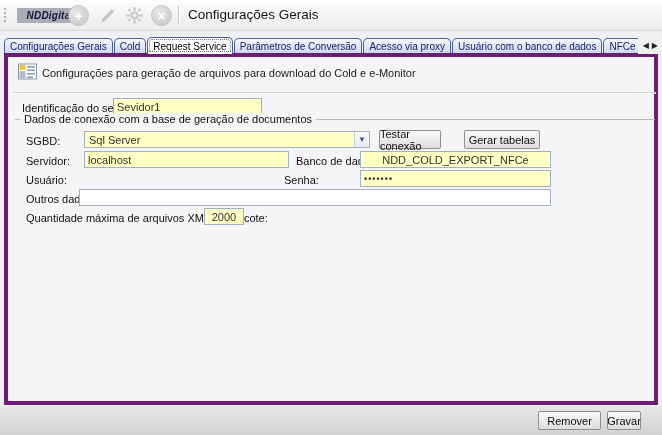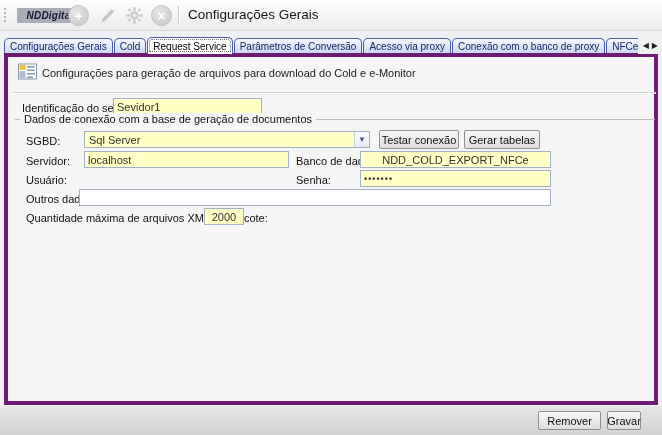--- a/index.html
+++ b/index.html
@@ -112,21 +112,21 @@
     <div class="tsep"></div>
     <div class="tb-title">Configurações Gerais</div>
   </div>
 
   <div class="tabstrip">
     <div class="tab">Configurações Gerais</div>
     <div class="tab">Cold</div>
     <div class="tab active">Request Service</div>
     <div class="tab">Parâmetros de Conversão</div>
     <div class="tab">Acesso via proxy</div>
-    <div class="tab">Conexão com o banco de proxy</div>
+    <div class="tab">Usuário com o banco de dados</div>
     <div class="tab">NFCe</div>
     <div class="tab">B2B</div>
 
     <div class="tab-arrows">
       <span>◀</span>
       <span>▶</span>
     </div>
   </div>
 
   <div class="tabpanel">
@@ -147,30 +147,30 @@
     <input class="field" style="left: 105px; top: 41px; width: 149px;" value="Sevidor1">
 
     <div class="group-line"></div>
     <div class="group-title">Dados de conexão com a base de geração de documentos</div>
 
     <div class="flabel" style="left:18px; top:78px;">SGBD:</div>
     <div class="combo">
       <span class="val">Sql Server</span>
       <span class="arrow">▼</span>
     </div>
-    <div class="wbtn" style="left:371px; top:73px; width:80px;">Testar conexão</div>
+    <div class="wbtn" style="left:371px; top:73px; width:62px;">Testar conexão</div>
     <div class="wbtn" style="left:456px; top:73px; width:76px;">Gerar tabelas</div>
 
     <div class="flabel" style="left:18px; top:98px;">Servidor:</div>
     <input class="field" style="left: 76px; top: 94px; width: 205px;" value="localhost">
     <div class="flabel" style="left:288px; top:98px;">Banco de dados:</div>
     <input class="field" style="left: 352px; top: 94px; width: 191px; text-align: center;" value="NDD_COLD_EXPORT_NFCe">
 
     <div class="flabel" style="left:18px; top:117px;">Usuário:</div>
-    <div class="flabel" style="left:288px; top:117px;text-align:right;">Senha:</div>
+    <div class="flabel" style="left:276px; top:117px;text-align:right;">Senha:</div>
     <input class="field pw" style="left: 352px; top: 113px; width: 191px;" value="•••••••">
 
     <div class="flabel" style="left:18px; top:136px;">Outros dados:</div>
     <input class="field white" style="left: 71px; top: 132px; width: 472px;" value="">
 
     <div class="flabel" style="left:18px; top:155px;">Quantidade máxima de arquivos XML por pacote:</div>
     <input class="field" style="left: 196px; top: 151px; width: 40px; text-align: center;" value="2000">
 
   </div>
 

